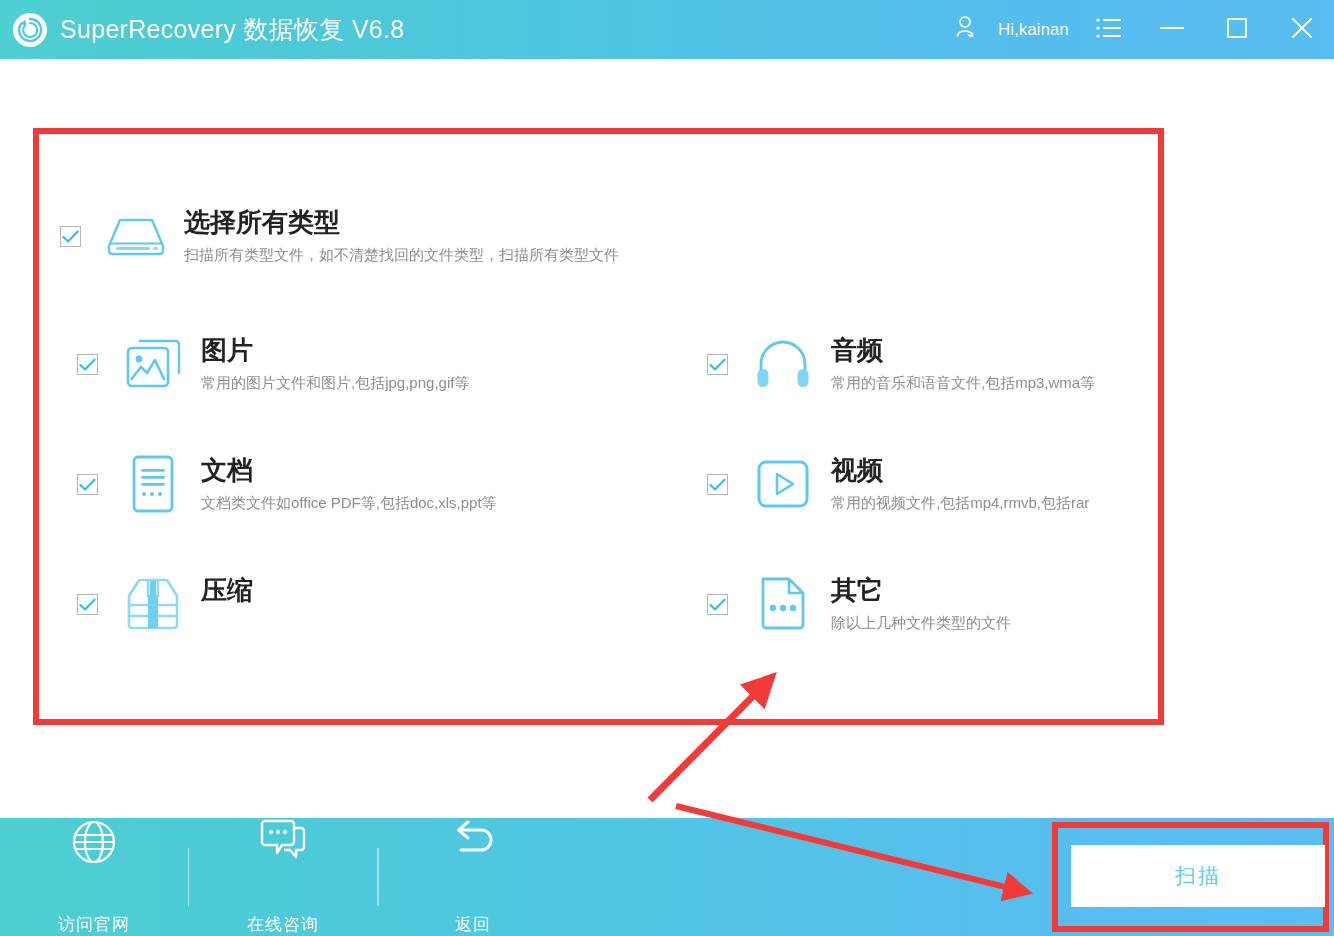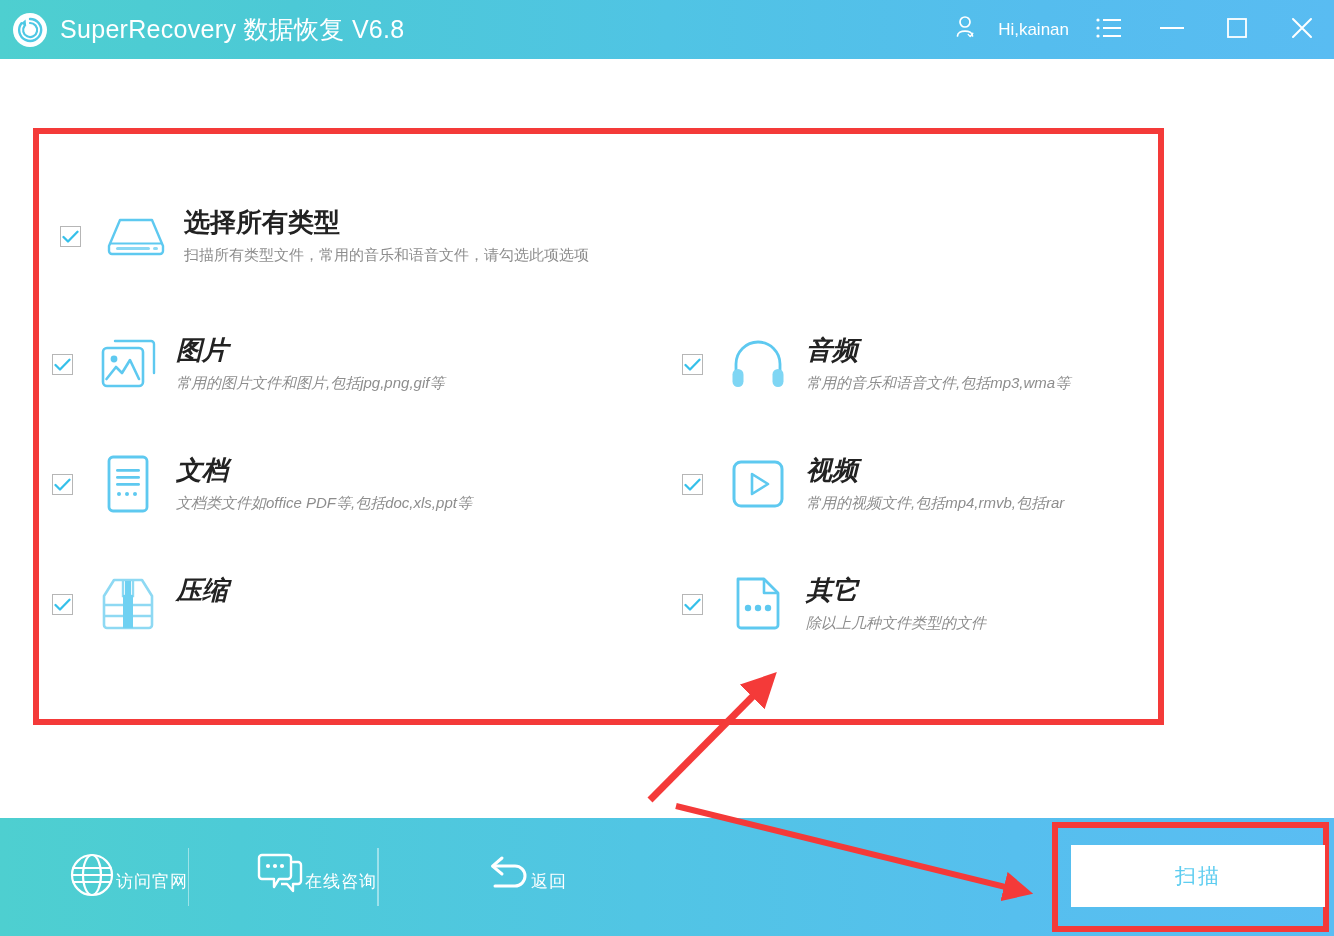--- a/index.html
+++ b/index.html
@@ -73,26 +73,25 @@
     width: 1240px; height: 585px;
     background: #ffffff;
   }
 
   
   .row-all {
     position: absolute; left: 21px; top: 70px;
     display: flex; align-items: flex-start;
   }
   .grid {
-    position: absolute; left: 13px; top: 198px;
+    position: absolute; left: 38px; top: 198px;
     width: 1080px;
     display: grid;
     grid-template-columns: 630px 450px;
     grid-template-rows: 120px 120px 120px;
-    font-style: italic;
   }
   .ftype {
     display: flex; align-items: flex-start;
   }
   .chk {
     width: 21px; height: 21px;
     border: 1px solid #b6b6b6;
     background: #ffffff;
     margin-top: 22px;
     flex: 0 0 auto;
@@ -125,21 +124,21 @@
 
   
   .bottombar {
     position: absolute; left: 0; top: 818px;
     width: 1334px; height: 118px;
     background: linear-gradient(to right, #4ecfd0 0%, #4dcbd7 18%, #51c5e4 48%, #56bfee 76%, #5abdf3 100%);
     display: flex; align-items: center;
   }
   .tool {
     width: 188px; height: 118px;
-    display: flex; flex-direction: row; align-items: center; justify-content: flex-end;
+    display: flex; flex-direction: column; align-items: center; justify-content: space-between;
     color: #ffffff;
   }
   .tool .tlabel {
     font-size: 17px; margin-top: 9px; color: #ffffff; letter-spacing: 1px;
   }
   .divider {
     width: 1px; height: 58px; background: rgba(255,255,255,0.45);
   }
   .scan-redbox {
     position: absolute; left: 1052px; top: 822px;
@@ -238,21 +237,21 @@
         <div class="icon-box">
           <svg width="62" height="48" viewBox="0 0 62 48">
             <path d="M15 8 L47 8 L58 34 L58 39 A3 3 0 0 1 55 42 L7 42 A3 3 0 0 1 4 39 L4 34 Z" fill="none" stroke="#5ec9f0" stroke-width="2.4" stroke-linejoin="round"></path>
             <path d="M4.8 31.5 L57.2 31.5" stroke="#5ec9f0" stroke-width="2.2"></path>
             <rect x="11" y="35" width="34" height="3" rx="1.5" fill="#8ad8f4"></rect>
             <rect x="48" y="35" width="5" height="3" rx="1.5" fill="#8ad8f4"></rect>
           </svg>
         </div>
         <div class="ftext">
           <div class="ftitle">选择所有类型</div>
-          <div class="fdesc">扫描所有类型文件，常用的音乐和语音文件，请勾选此项选项</div>
+          <div class="fdesc">扫描所有类型文件，如不清楚找回的文件类型，扫描所有类型文件</div>
         </div>
       </div>
 
       <div class="grid">
 
         <div class="ftype">
           <div class="chk">
             <svg width="17" height="14" viewBox="0 0 17 14">
               <path d="M1.5 7 L6 11.5 L15.5 1.8" fill="none" stroke="#35c0ea" stroke-width="2.3" stroke-linecap="round" stroke-linejoin="round"></path>
             </svg>

